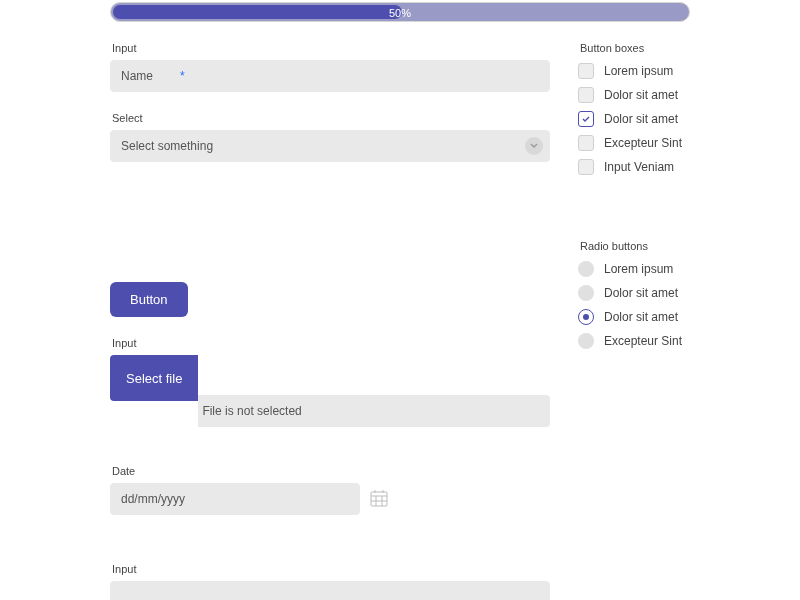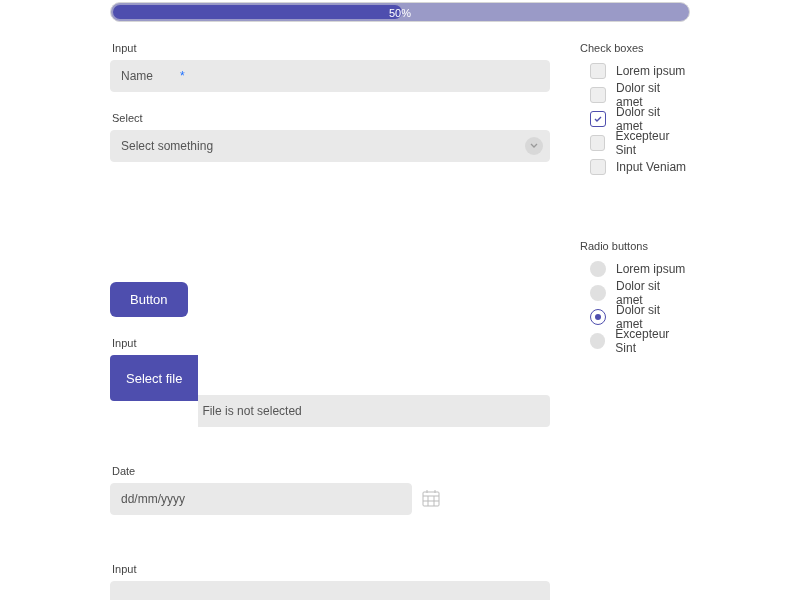--- a/index.html
+++ b/index.html
@@ -121,34 +121,34 @@
     background: var(--accent);
     color: #fff;
     border: none;
     border-radius: 4px 0 0 4px;
     padding: 0 16px;
     font-size: 13px;
     height: 46px;
     cursor: pointer;
   }
   .date-row { display:flex; align-items:center; gap:10px; }
-  .date-ctl { width: 302px; }
+  .date-ctl { width: 250px; }
   .cal-icon { color: var(--muted); }
   .textarea-ctl {
     height: 62px;
     align-items: flex-start;
     padding-top: 10px;
     width: 440px;
   }
   .check-item, .radio-item {
     display: flex;
     align-items: center;
     gap: 10px;
     height: 22px;
-    margin: 0 0 2px 12px;
+    margin: 0 0 2px 0;
   }
   .check-box {
     width: 16px; height: 16px;
     border: 1px solid #d0d0d0;
     border-radius: 3px;
     background: #eee;
     display:flex; align-items:center; justify-content:center;
   }
   .check-box.checked {
     background:#fff; border-color: var(--accent);
@@ -239,21 +239,21 @@
 
         <div class="gap-md"></div>
         <div class="gap-sm"></div>
         <div class="field-label">Input</div>
         <div class="textarea-ctl">
           
         </div>
       </div>
 
       <div class="col-right">
-        <div class="field-label">Check boxes</div>
+        <div class="field-label">Button boxes</div>
         <div id="checkbox-list">
             <div class="check-item">
               <span class="check-box"></span>
               <span class="option-text">Lorem ipsum</span>
             </div>
             <div class="check-item">
               <span class="check-box"></span>
               <span class="option-text">Dolor sit amet</span>
             </div>
             <div class="check-item">

